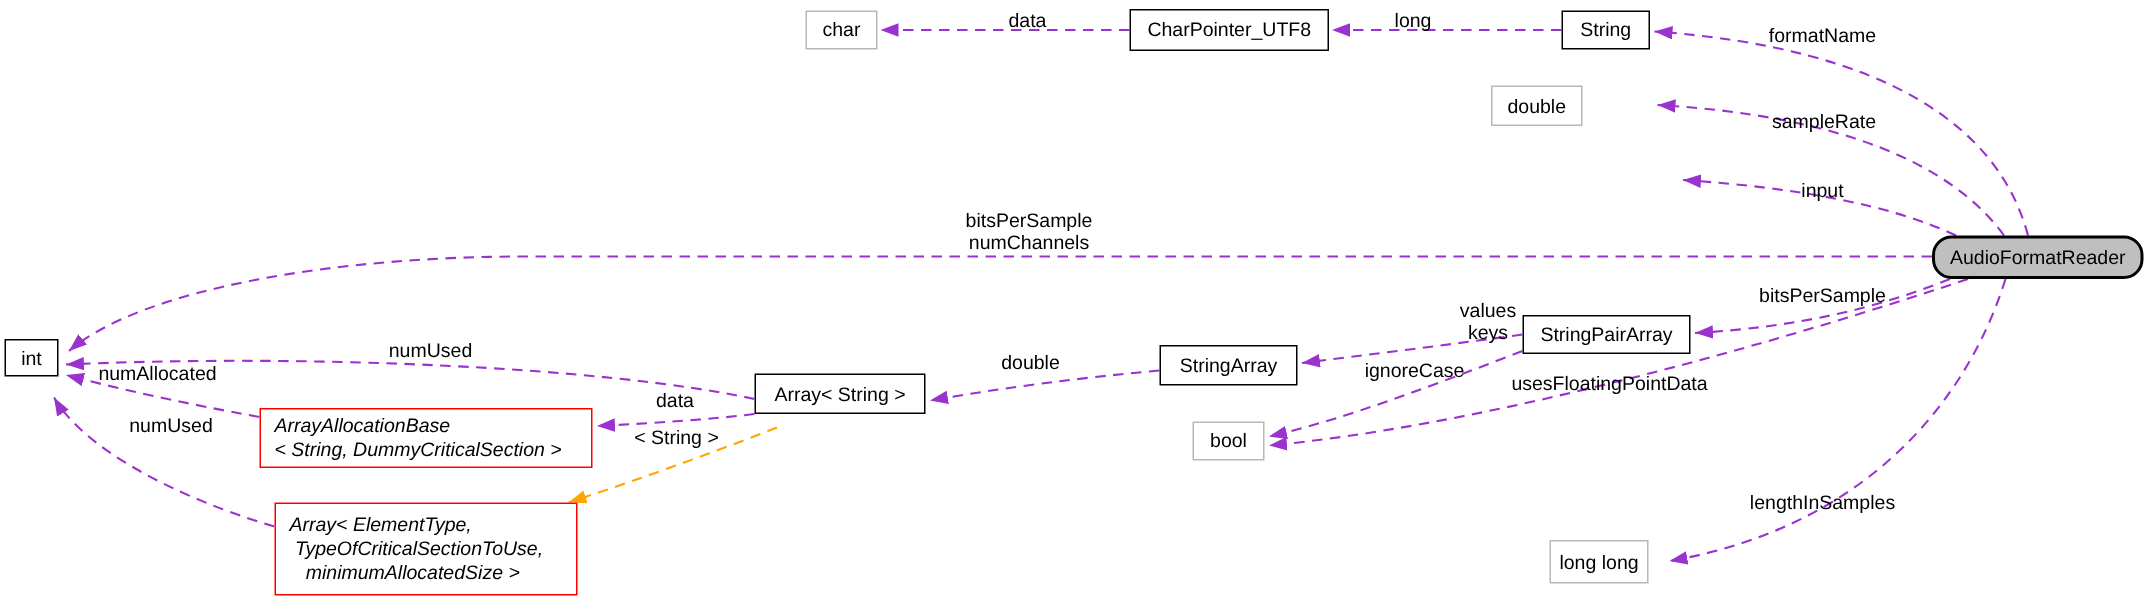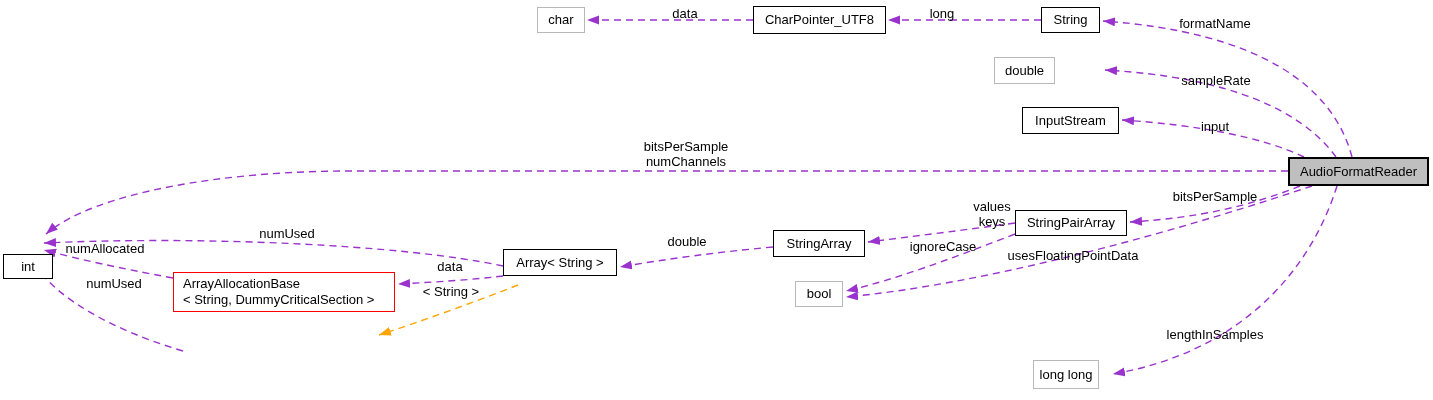--- a/index.html
+++ b/index.html
@@ -15,22 +15,22 @@
   .mk-usage{fill:var(--c-usage,#9a32cd);}
   .mk-template{fill:var(--c-template,#ffa500);}
   .node{
     position:absolute;box-sizing:border-box;
     display:flex;align-items:center;justify-content:center;
     background:#fff;border:1px solid #000;
     font-size:13px;line-height:16px;color:var(--c-text,#000);
     white-space:pre;text-align:center;
   }
   .node.external{border-color:var(--c-external,#b8b8b8);}
-  .node.truncated{border-color:var(--c-truncated,#ff0000);justify-content:flex-start;text-align:left;padding-left:9px;}
-  .node.focus{background:var(--c-focus,#bfbfbf);border-width:2px;}
+  .node.truncated{border-color:var(--c-truncated,#ff0000);justify-content:flex-start;text-align:left;padding-left:9px;font-style:italic;}
+  .node.focus{background:var(--c-focus,#bfbfbf);border-width:2px;border-radius:13px;}
   .elabel{
     position:absolute;transform:translateX(-50%);
     font-size:13px;line-height:15px;color:var(--c-text,#000);
     white-space:pre;text-align:center;
   }
 </style>
 </head>
 <body>
 
 <div class="stage">
@@ -61,29 +61,31 @@
     <path class="edge" marker-end="url(#arrow-usage)" d="M503,276 C470,280 436,282 398,284"></path>
     <path class="edge template" marker-end="url(#arrow-template)" d="M518,285 C472,303 422,321 379,335"></path>
     <path class="edge" marker-end="url(#arrow-usage)" d="M183,351 C115,331 55,298 36,265"></path>
     <path class="edge" marker-end="url(#arrow-usage)" d="M1337,186 C1310,272 1240,352 1113,374"></path>
   </svg>
 
   <div class="node external" style="left:537px;top:7px;width:48px;height:26px"><span>char</span></div>
   <div class="node" style="left:753px;top:6px;width:133px;height:28px"><span>CharPointer_UTF8</span></div>
   <div class="node" style="left:1041px;top:7px;width:59px;height:26px"><span>String</span></div>
   <div class="node external" style="left:994px;top:57px;width:61px;height:27px"><span>double</span></div>
-  <div class="node" style="left:1022px;top:107px;width:97px;height:27px"><span>InputStream</span></div>
   <div class="node focus" style="left:1288px;top:157px;width:141px;height:29px"><span>AudioFormatReader</span></div>
   <div class="node" style="left:773px;top:230px;width:92px;height:27px"><span>StringArray</span></div>
   <div class="node" style="left:1015px;top:210px;width:112px;height:26px"><span>StringPairArray</span></div>
   <div class="node external" style="left:795px;top:281px;width:48px;height:26px"><span>bool</span></div>
   <div class="node" style="left:503px;top:249px;width:114px;height:27px"><span>Array&lt; String &gt;</span></div>
-  <div class="node" style="left:3px;top:254px;width:50px;height:25px"><span>int</span></div>
+  <div class="node" style="left:3px;top:226px;width:36px;height:25px"><span>int</span></div>
   <div class="node truncated" style="left:173px;top:272px;width:222px;height:40px"><span>ArrayAllocationBase
 &lt; String, DummyCriticalSection &gt;</span></div>
+  <div class="node truncated" style="left:183px;top:335px;width:202px;height:62px"><span>Array&lt; ElementType,
+ TypeOfCriticalSectionToUse,
+   minimumAllocatedSize &gt;</span></div>
   <div class="node external" style="left:1033px;top:360px;width:66px;height:29px"><span>long long</span></div>
 
   <div class="elabel" style="left:685px;top:6px">data</div>
   <div class="elabel" style="left:942px;top:6px">long</div>
   <div class="elabel" style="left:1215px;top:16px">formatName</div>
   <div class="elabel" style="left:1216px;top:73px">sampleRate</div>
   <div class="elabel" style="left:1215px;top:119px">input</div>
   <div class="elabel" style="left:686px;top:139px">bitsPerSample
 numChannels</div>
   <div class="elabel" style="left:1215px;top:189px">bitsPerSample</div>

